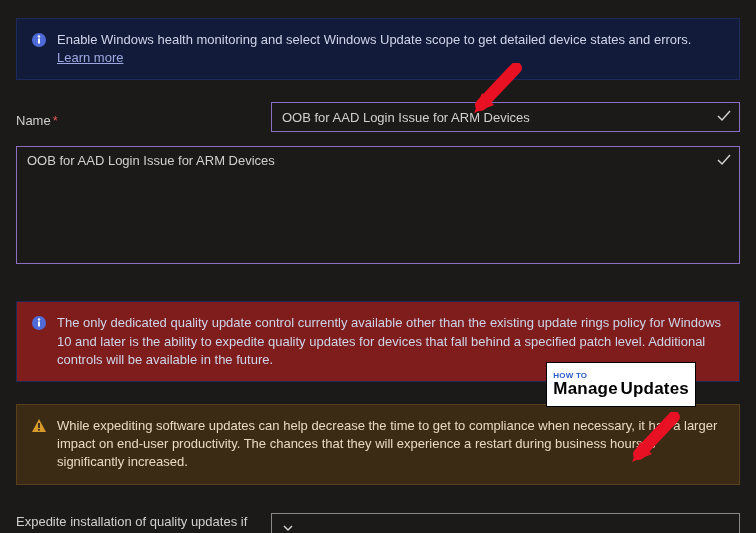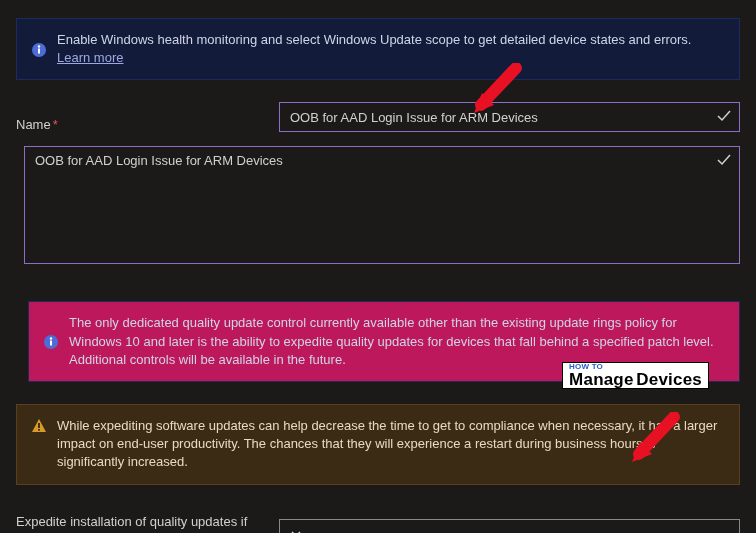--- a/index.html
+++ b/index.html
@@ -15,27 +15,26 @@
       font-size: 13px;
       color: #d2d0ce;
       overflow: hidden;
       padding: 18px 16px 0 16px;
     }
     .info-bar {
       background: #121b3a;
       border: 1px solid #1e2a5a;
       padding: 12px 14px;
       display: flex;
-      align-items: center;
+      align-items: flex-start;
       gap: 10px;
       margin-bottom: 22px;
     }
     .info-bar.dark-blue {
-      background: #be185d;
-      margin-left: 12px;
+      background: #7f1d1d;
     }
     .warning-bar {
       background: #3b2a14;
       border: 1px solid #5a3f1e;
       padding: 12px 14px;
       display: flex;
       align-items: flex-start;
       gap: 10px;
       margin-bottom: 22px;
     }
@@ -55,37 +54,36 @@
       color: #e8d9c3;
       line-height: 1.4;
     }
     .info-text a, .learn-link {
       color: #9da8e0;
       text-decoration: underline;
       cursor: pointer;
     }
     .row {
       display: flex;
-      align-items: flex-end;
+      align-items: center;
       margin-bottom: 14px;
     }
     .label-col {
       width: 255px;
       padding-top: 6px;
       color: #d2d0ce;
       font-size: 13px;
     }
     .label-col .req {
       color: #e05757;
       margin-left: 2px;
     }
     .field-col {
       flex: 1;
       position: relative;
-      margin-left: 8px;
     }
     .text-input {
       width: 100%;
       background: #1b1a19;
       border: 1px solid #8a6fc4;
       color: #d2d0ce;
       padding: 6px 34px 6px 10px;
       font-size: 13px;
       font-family: inherit;
       outline: none;
@@ -135,27 +133,27 @@
     .arrow1 {
       left: 450px;
       top: 45px;
     }
     .arrow2 {
       left: 608px;
       top: 394px;
     }
     .watermark {
       position: absolute;
-      right: 31px;
+      right: 44px;
       top: 344px;
       background: #fff;
       color: #000;
       font-size: 9px;
       font-weight: bold;
-      padding: 0 6px;
+      padding: 9px 6px;
       z-index: 50;
       border: 1px solid #000;
       letter-spacing: 0.2px;
     }
     .watermark .blue { color: #2a5cc8; font-size: 8px; display:block; line-height:1; }
     .watermark .main { font-size: 17px; line-height:1; }
     .container {
       position: relative;
     }
     .multi-line-label {
@@ -236,21 +234,21 @@
         <svg class="chevron" viewBox="0 0 12 12">
           <path d="M2 4 L6 8 L10 4" stroke="#d2d0ce" stroke-width="1.5" fill="none"></path>
         </svg>
       </div>
     </div>
   </div>
 
   <div class="watermark">
     <span class="blue">HOW TO</span>
     <span class="main">Manage</span>
-    <span class="main">Devices</span>
+    <span class="main">Updates</span>
   </div>
 
   <svg class="red-arrow arrow1" width="60" height="60" viewBox="0 0 60 60">
     <path d="M50 5 L15 42" stroke="#e81123" stroke-width="12" stroke-linecap="round"></path>
     <path d="M8 50 L28 42 L16 30 Z" fill="#e81123"></path>
   </svg>
   <svg class="red-arrow arrow2" width="60" height="60" viewBox="0 0 60 60">
     <path d="M50 5 L15 42" stroke="#e81123" stroke-width="12" stroke-linecap="round"></path>
     <path d="M8 50 L28 42 L16 30 Z" fill="#e81123"></path>
   </svg>

